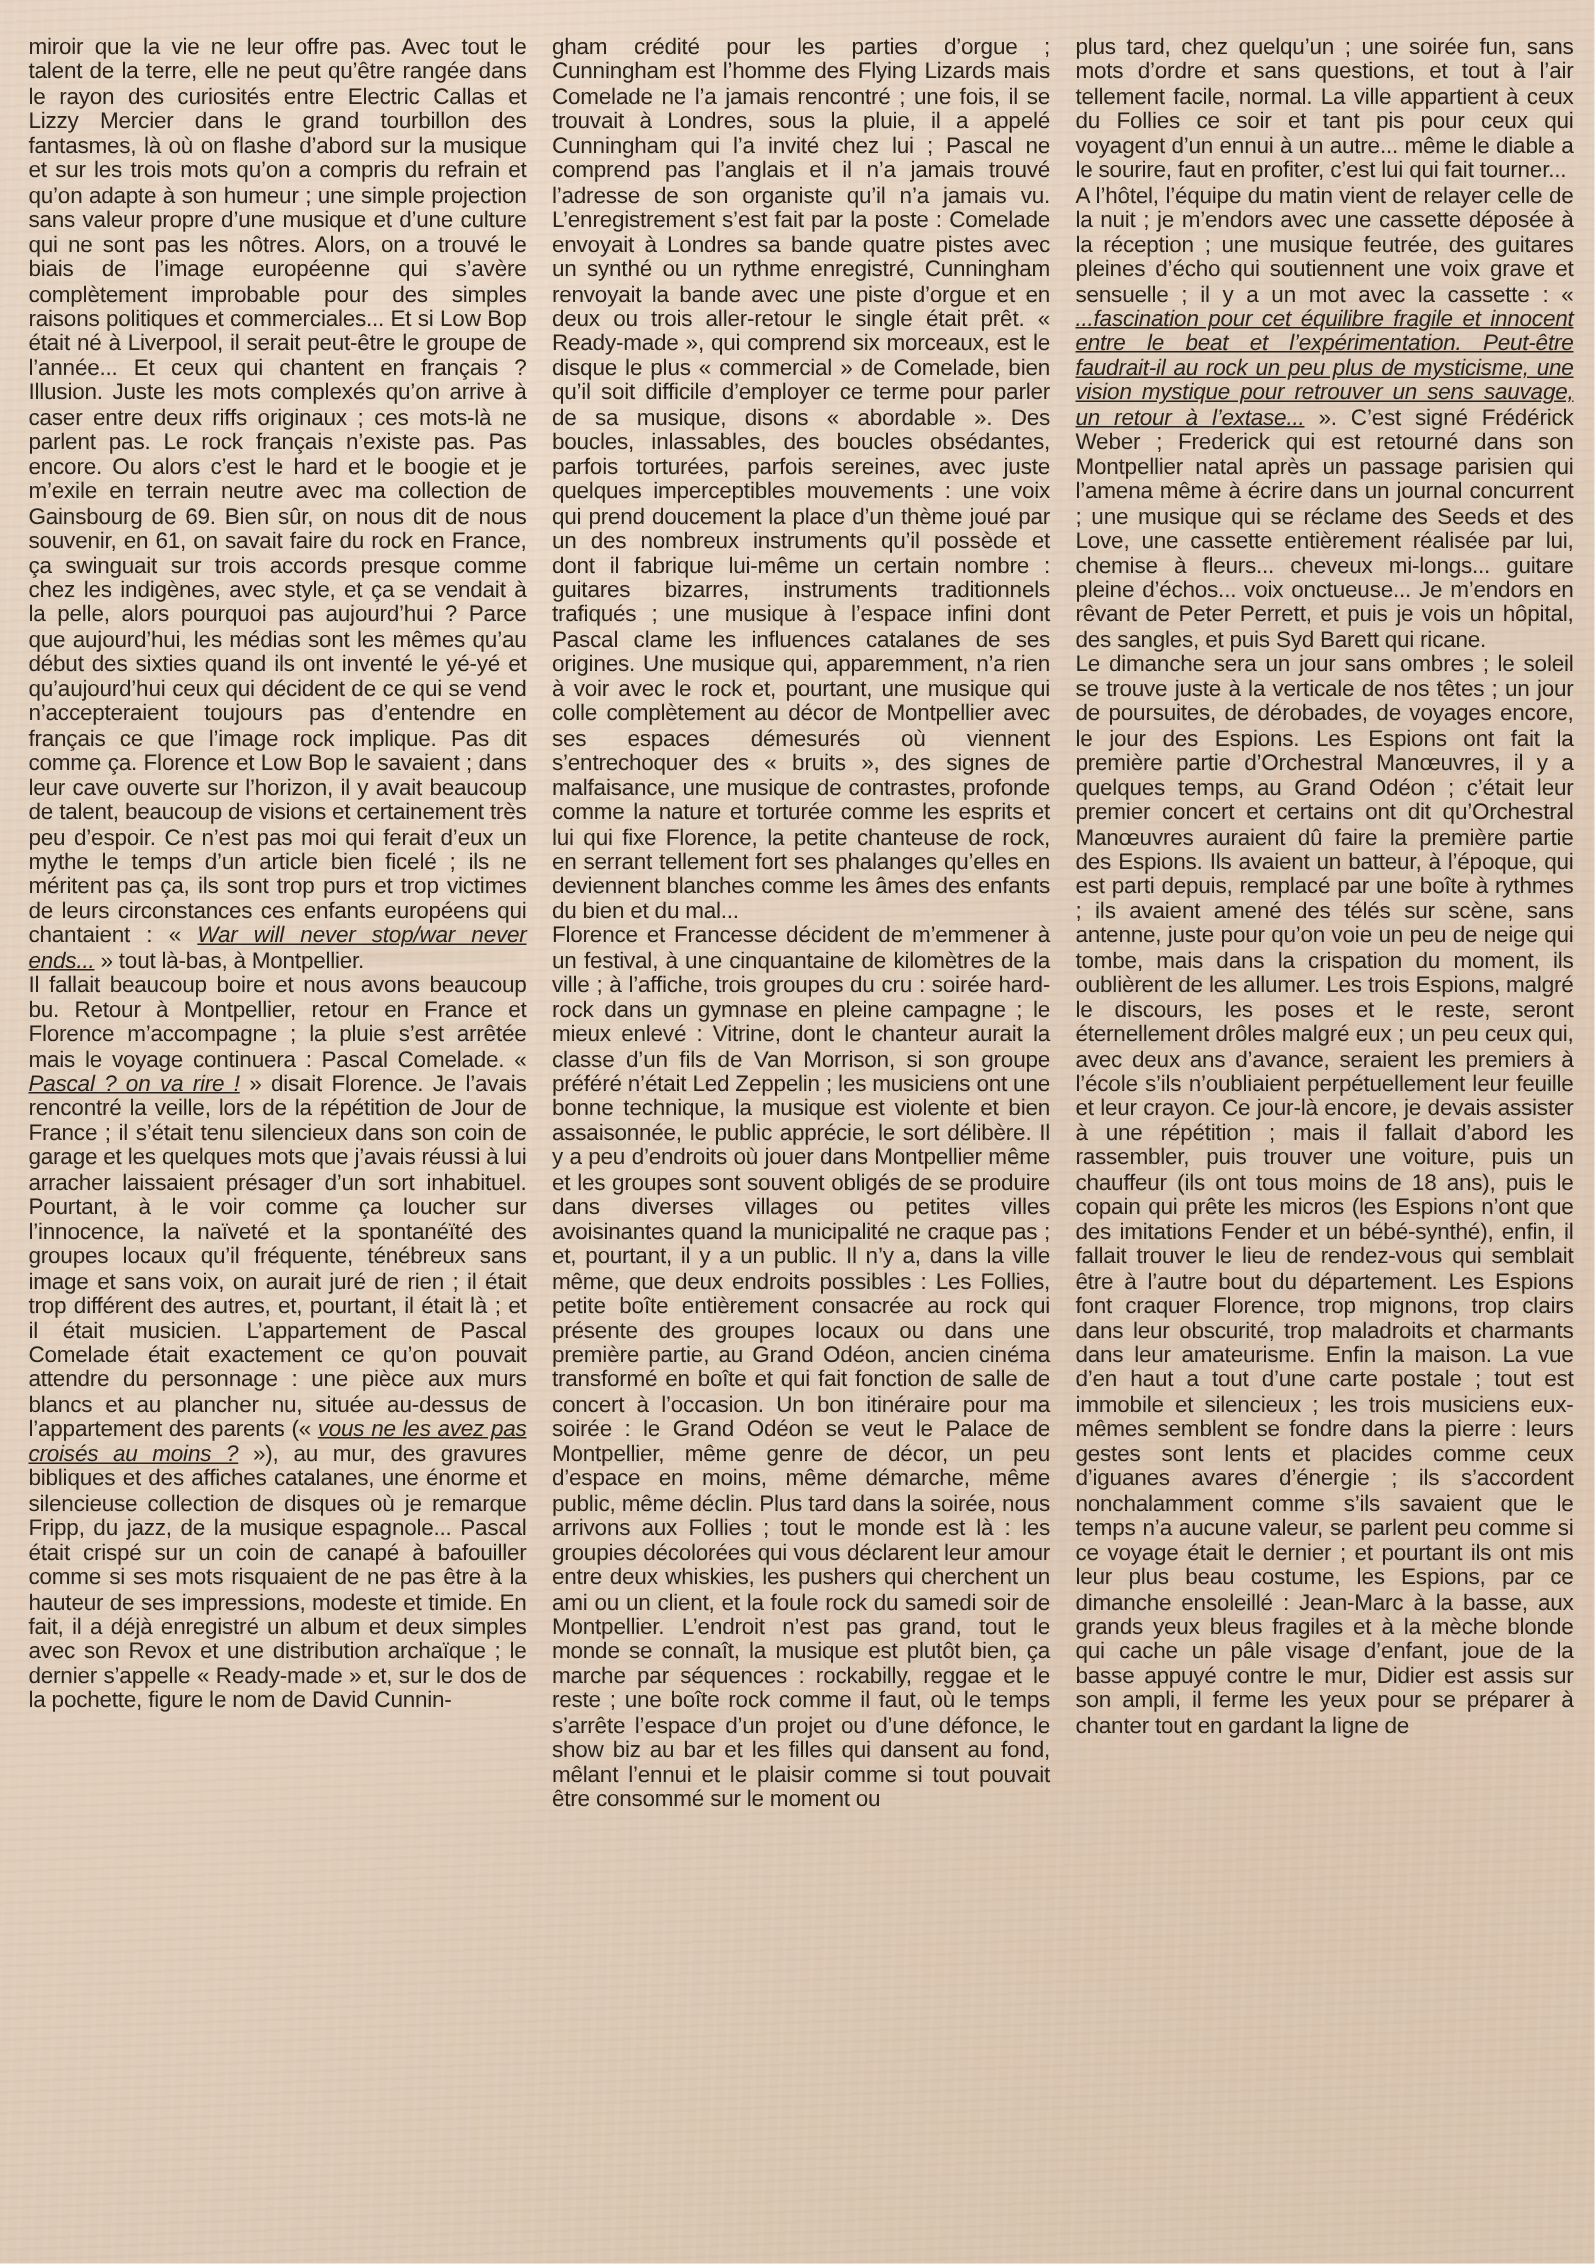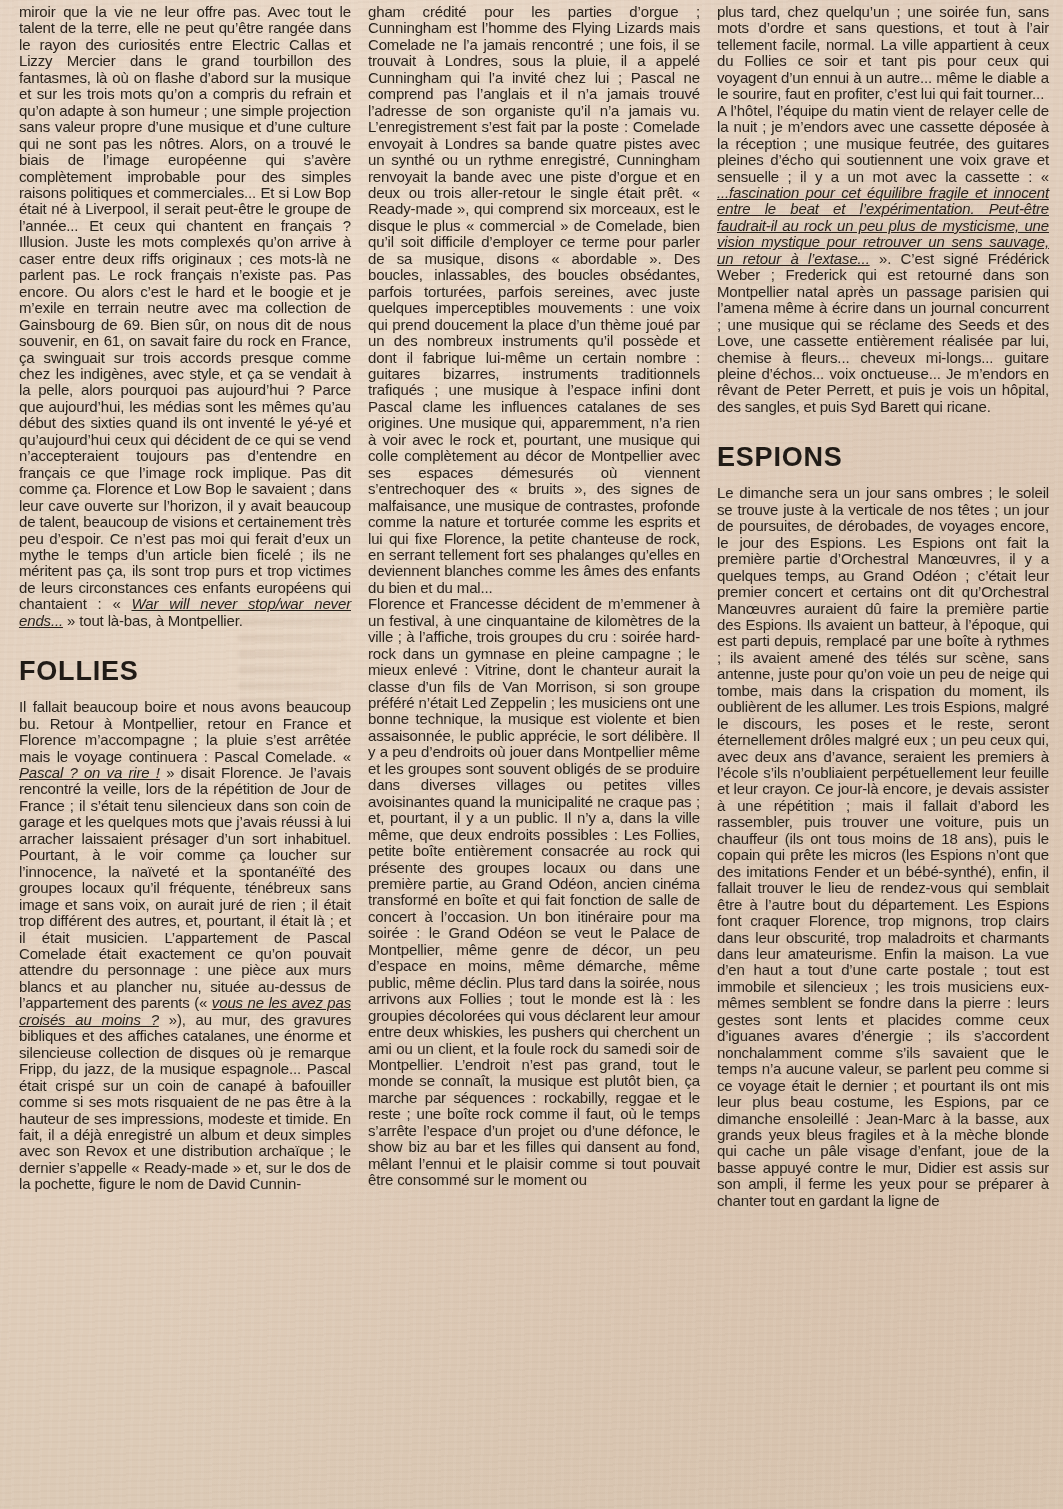--- a/index.html
+++ b/index.html
@@ -26,20 +26,21 @@
     pointer-events: none;
   }
   .page {
     position: relative;
     box-sizing: border-box;
     width: 1063px;
     height: 1101px;
     padding: 4px 14px 10px 19px;
     display: flex;
     gap: 17px;
+    margin-top: 20px;
   }
   .col {
     width: 332px;
     flex: 0 0 332px;
     text-align: justify;
     font-size: 15px;
     line-height: 16.45px;
     letter-spacing: -0.15px;
     color: #29231d;
     text-rendering: optimizeLegibility;
@@ -85,26 +86,24 @@
     <span style="width:92%"></span>
     <span style="width:97%"></span>
   <span style="width:85%"></span>
     <span style="width:90%"></span>
     <span style="width:70%"></span>
 </div>
 
 <div class="page">
   <div class="col">
       <p><span>miroir que la vie ne leur offre pas. Avec tout le talent de la terre, elle ne peut qu’être rangée dans le rayon des curiosités entre Electric Callas et Lizzy Mercier dans le grand tourbillon des fantasmes, là où on flashe d’abord sur la musique et sur les trois mots qu’on a compris du refrain et qu’on adapte à son humeur ; une simple projection sans valeur propre d’une musique et d’une culture qui ne sont pas les nôtres. Alors, on a trouvé le biais de l’image européenne qui s’avère complètement improbable pour des simples raisons politiques et commerciales... Et si Low Bop était né à Liverpool, il serait peut-être le groupe de l’année... Et ceux qui chantent en français ? Illusion. Juste les mots complexés qu’on arrive à caser entre deux riffs originaux ; ces mots-là ne parlent pas. Le rock français n’existe pas. Pas encore. Ou alors c’est le hard et le boogie et je m’exile en terrain neutre avec ma collection de Gainsbourg de 69. Bien sûr, on nous dit de nous souvenir, en 61, on savait faire du rock en France, ça swinguait sur trois accords presque comme chez les indigènes, avec style, et ça se vendait à la pelle, alors pourquoi pas aujourd’hui ? Parce que aujourd’hui, les médias sont les mêmes qu’au début des sixties quand ils ont inventé le yé-yé et qu’aujourd’hui ceux qui décident de ce qui se vend n’accepteraient toujours pas d’entendre en français ce que l’image rock implique. Pas dit comme ça. Florence et Low Bop le savaient ; dans leur cave ouverte sur l’horizon, il y avait beaucoup de talent, beaucoup de visions et certainement très peu d’espoir. Ce n’est pas moi qui ferait d’eux un mythe le temps d’un article bien ficelé ; ils ne méritent pas ça, ils sont trop purs et trop victimes de leurs circonstances ces enfants européens qui chantaient : « </span><span class="it">War will never stop/war never ends...</span><span> » tout là-bas, à Montpellier.</span></p>
-      <h2>FOLLIES</h2>
       <p><span>Il fallait beaucoup boire et nous avons beaucoup bu. Retour à Montpellier, retour en France et Florence m’accompagne ; la pluie s’est arrêtée mais le voyage continuera : Pascal Comelade. « </span><span class="it">Pascal ? on va rire !</span><span> » disait Florence. Je l’avais rencontré la veille, lors de la répétition de Jour de France ; il s’était tenu silencieux dans son coin de garage et les quelques mots que j’avais réussi à lui arracher laissaient présager d’un sort inhabituel. Pourtant, à le voir comme ça loucher sur l’innocence, la naïveté et la spontanéïté des groupes locaux qu’il fréquente, ténébreux sans image et sans voix, on aurait juré de rien ; il était trop différent des autres, et, pourtant, il était là ; et il était musicien. L’appartement de Pascal Comelade était exactement ce qu’on pouvait attendre du personnage : une pièce aux murs blancs et au plancher nu, située au-dessus de l’appartement des parents (« </span><span class="it">vous ne les avez pas croisés au moins ?</span><span> »), au mur, des gravures bibliques et des affiches catalanes, une énorme et silencieuse collection de disques où je remarque Fripp, du jazz, de la musique espagnole... Pascal était crispé sur un coin de canapé à bafouiller comme si ses mots risquaient de ne pas être à la hauteur de ses impressions, modeste et timide. En fait, il a déjà enregistré un album et deux simples avec son Revox et une distribution archaïque ; le dernier s’appelle « Ready-made » et, sur le dos de la pochette, figure le nom de David Cunnin-</span></p>
     </div>
   <div class="col">
       <p><span>gham crédité pour les parties d’orgue ; Cunningham est l’homme des Flying Lizards mais Comelade ne l’a jamais rencontré ; une fois, il se trouvait à Londres, sous la pluie, il a appelé Cunningham qui l’a invité chez lui ; Pascal ne comprend pas l’anglais et il n’a jamais trouvé l’adresse de son organiste qu’il n’a jamais vu. L’enregistrement s’est fait par la poste : Comelade envoyait à Londres sa bande quatre pistes avec un synthé ou un rythme enregistré, Cunningham renvoyait la bande avec une piste d’orgue et en deux ou trois aller-retour le single était prêt. « Ready-made », qui comprend six morceaux, est le disque le plus « commercial » de Comelade, bien qu’il soit difficile d’employer ce terme pour parler de sa musique, disons « abordable ». Des boucles, inlassables, des boucles obsédantes, parfois torturées, parfois sereines, avec juste quelques imperceptibles mouvements : une voix qui prend doucement la place d’un thème joué par un des nombreux instruments qu’il possède et dont il fabrique lui-même un certain nombre : guitares bizarres, instruments traditionnels trafiqués ; une musique à l’espace infini dont Pascal clame les influences catalanes de ses origines. Une musique qui, apparemment, n’a rien à voir avec le rock et, pourtant, une musique qui colle complètement au décor de Montpellier avec ses espaces démesurés où viennent s’entrechoquer des « bruits », des signes de malfaisance, une musique de contrastes, profonde comme la nature et torturée comme les esprits et lui qui fixe Florence, la petite chanteuse de rock, en serrant tellement fort ses phalanges qu’elles en deviennent blanches comme les âmes des enfants du bien et du mal...</span></p>
       <p><span>Florence et Francesse décident de m’emmener à un festival, à une cinquantaine de kilomètres de la ville ; à l’affiche, trois groupes du cru : soirée hard-rock dans un gymnase en pleine campagne ; le mieux enlevé : Vitrine, dont le chanteur aurait la classe d’un fils de Van Morrison, si son groupe préféré n’était Led Zeppelin ; les musiciens ont une bonne technique, la musique est violente et bien assaisonnée, le public apprécie, le sort délibère. Il y a peu d’endroits où jouer dans Montpellier même et les groupes sont souvent obligés de se produire dans diverses villages ou petites villes avoisinantes quand la municipalité ne craque pas ; et, pourtant, il y a un public. Il n’y a, dans la ville même, que deux endroits possibles : Les Follies, petite boîte entièrement consacrée au rock qui présente des groupes locaux ou dans une première partie, au Grand Odéon, ancien cinéma transformé en boîte et qui fait fonction de salle de concert à l’occasion. Un bon itinéraire pour ma soirée : le Grand Odéon se veut le Palace de Montpellier, même genre de décor, un peu d’espace en moins, même démarche, même public, même déclin. Plus tard dans la soirée, nous arrivons aux Follies ; tout le monde est là : les groupies décolorées qui vous déclarent leur amour entre deux whiskies, les pushers qui cherchent un ami ou un client, et la foule rock du samedi soir de Montpellier. L’endroit n’est pas grand, tout le monde se connaît, la musique est plutôt bien, ça marche par séquences : rockabilly, reggae et le reste ; une boîte rock comme il faut, où le temps s’arrête l’espace d’un projet ou d’une défonce, le show biz au bar et les filles qui dansent au fond, mêlant l’ennui et le plaisir comme si tout pouvait être consommé sur le moment ou</span></p>
     </div>
   <div class="col">
       <p><span>plus tard, chez quelqu’un ; une soirée fun, sans mots d’ordre et sans questions, et tout à l’air tellement facile, normal. La ville appartient à ceux du Follies ce soir et tant pis pour ceux qui voyagent d’un ennui à un autre... même le diable a le sourire, faut en profiter, c’est lui qui fait tourner...</span></p>
       <p><span>A l’hôtel, l’équipe du matin vient de relayer celle de la nuit ; je m’endors avec une cassette déposée à la réception ; une musique feutrée, des guitares pleines d’écho qui soutiennent une voix grave et sensuelle ; il y a un mot avec la cassette : « </span><span class="it">...fascination pour cet équilibre fragile et innocent entre le beat et l’expérimentation. Peut-être faudrait-il au rock un peu plus de mysticisme, une vision mystique pour retrouver un sens sauvage, un retour à l’extase...</span><span> ». C’est signé Frédérick Weber ; Frederick qui est retourné dans son Montpellier natal après un passage parisien qui l’amena même à écrire dans un journal concurrent ; une musique qui se réclame des Seeds et des Love, une cassette entièrement réalisée par lui, chemise à fleurs... cheveux mi-longs... guitare pleine d’échos... voix onctueuse... Je m’endors en rêvant de Peter Perrett, et puis je vois un hôpital, des sangles, et puis Syd Barett qui ricane.</span></p>
-      <h2>ESPIONS</h2>
       <p><span>Le dimanche sera un jour sans ombres ; le soleil se trouve juste à la verticale de nos têtes ; un jour de poursuites, de dérobades, de voyages encore, le jour des Espions. Les Espions ont fait la première partie d’Orchestral Manœuvres, il y a quelques temps, au Grand Odéon ; c’était leur premier concert et certains ont dit qu’Orchestral Manœuvres auraient dû faire la première partie des Espions. Ils avaient un batteur, à l’époque, qui est parti depuis, remplacé par une boîte à rythmes ; ils avaient amené des télés sur scène, sans antenne, juste pour qu’on voie un peu de neige qui tombe, mais dans la crispation du moment, ils oublièrent de les allumer. Les trois Espions, malgré le discours, les poses et le reste, seront éternellement drôles malgré eux ; un peu ceux qui, avec deux ans d’avance, seraient les premiers à l’école s’ils n’oubliaient perpétuellement leur feuille et leur crayon. Ce jour-là encore, je devais assister à une répétition ; mais il fallait d’abord les rassembler, puis trouver une voiture, puis un chauffeur (ils ont tous moins de 18 ans), puis le copain qui prête les micros (les Espions n’ont que des imitations Fender et un bébé-synthé), enfin, il fallait trouver le lieu de rendez-vous qui semblait être à l’autre bout du département. Les Espions font craquer Florence, trop mignons, trop clairs dans leur obscurité, trop maladroits et charmants dans leur amateurisme. Enfin la maison. La vue d’en haut a tout d’une carte postale ; tout est immobile et silencieux ; les trois musiciens eux-mêmes semblent se fondre dans la pierre : leurs gestes sont lents et placides comme ceux d’iguanes avares d’énergie ; ils s’accordent nonchalamment comme s’ils savaient que le temps n’a aucune valeur, se parlent peu comme si ce voyage était le dernier ; et pourtant ils ont mis leur plus beau costume, les Espions, par ce dimanche ensoleillé : Jean-Marc à la basse, aux grands yeux bleus fragiles et à la mèche blonde qui cache un pâle visage d’enfant, joue de la basse appuyé contre le mur, Didier est assis sur son ampli, il ferme les yeux pour se préparer à chanter tout en gardant la ligne de</span></p>
     </div>
 </div>
 
 </body></html>

